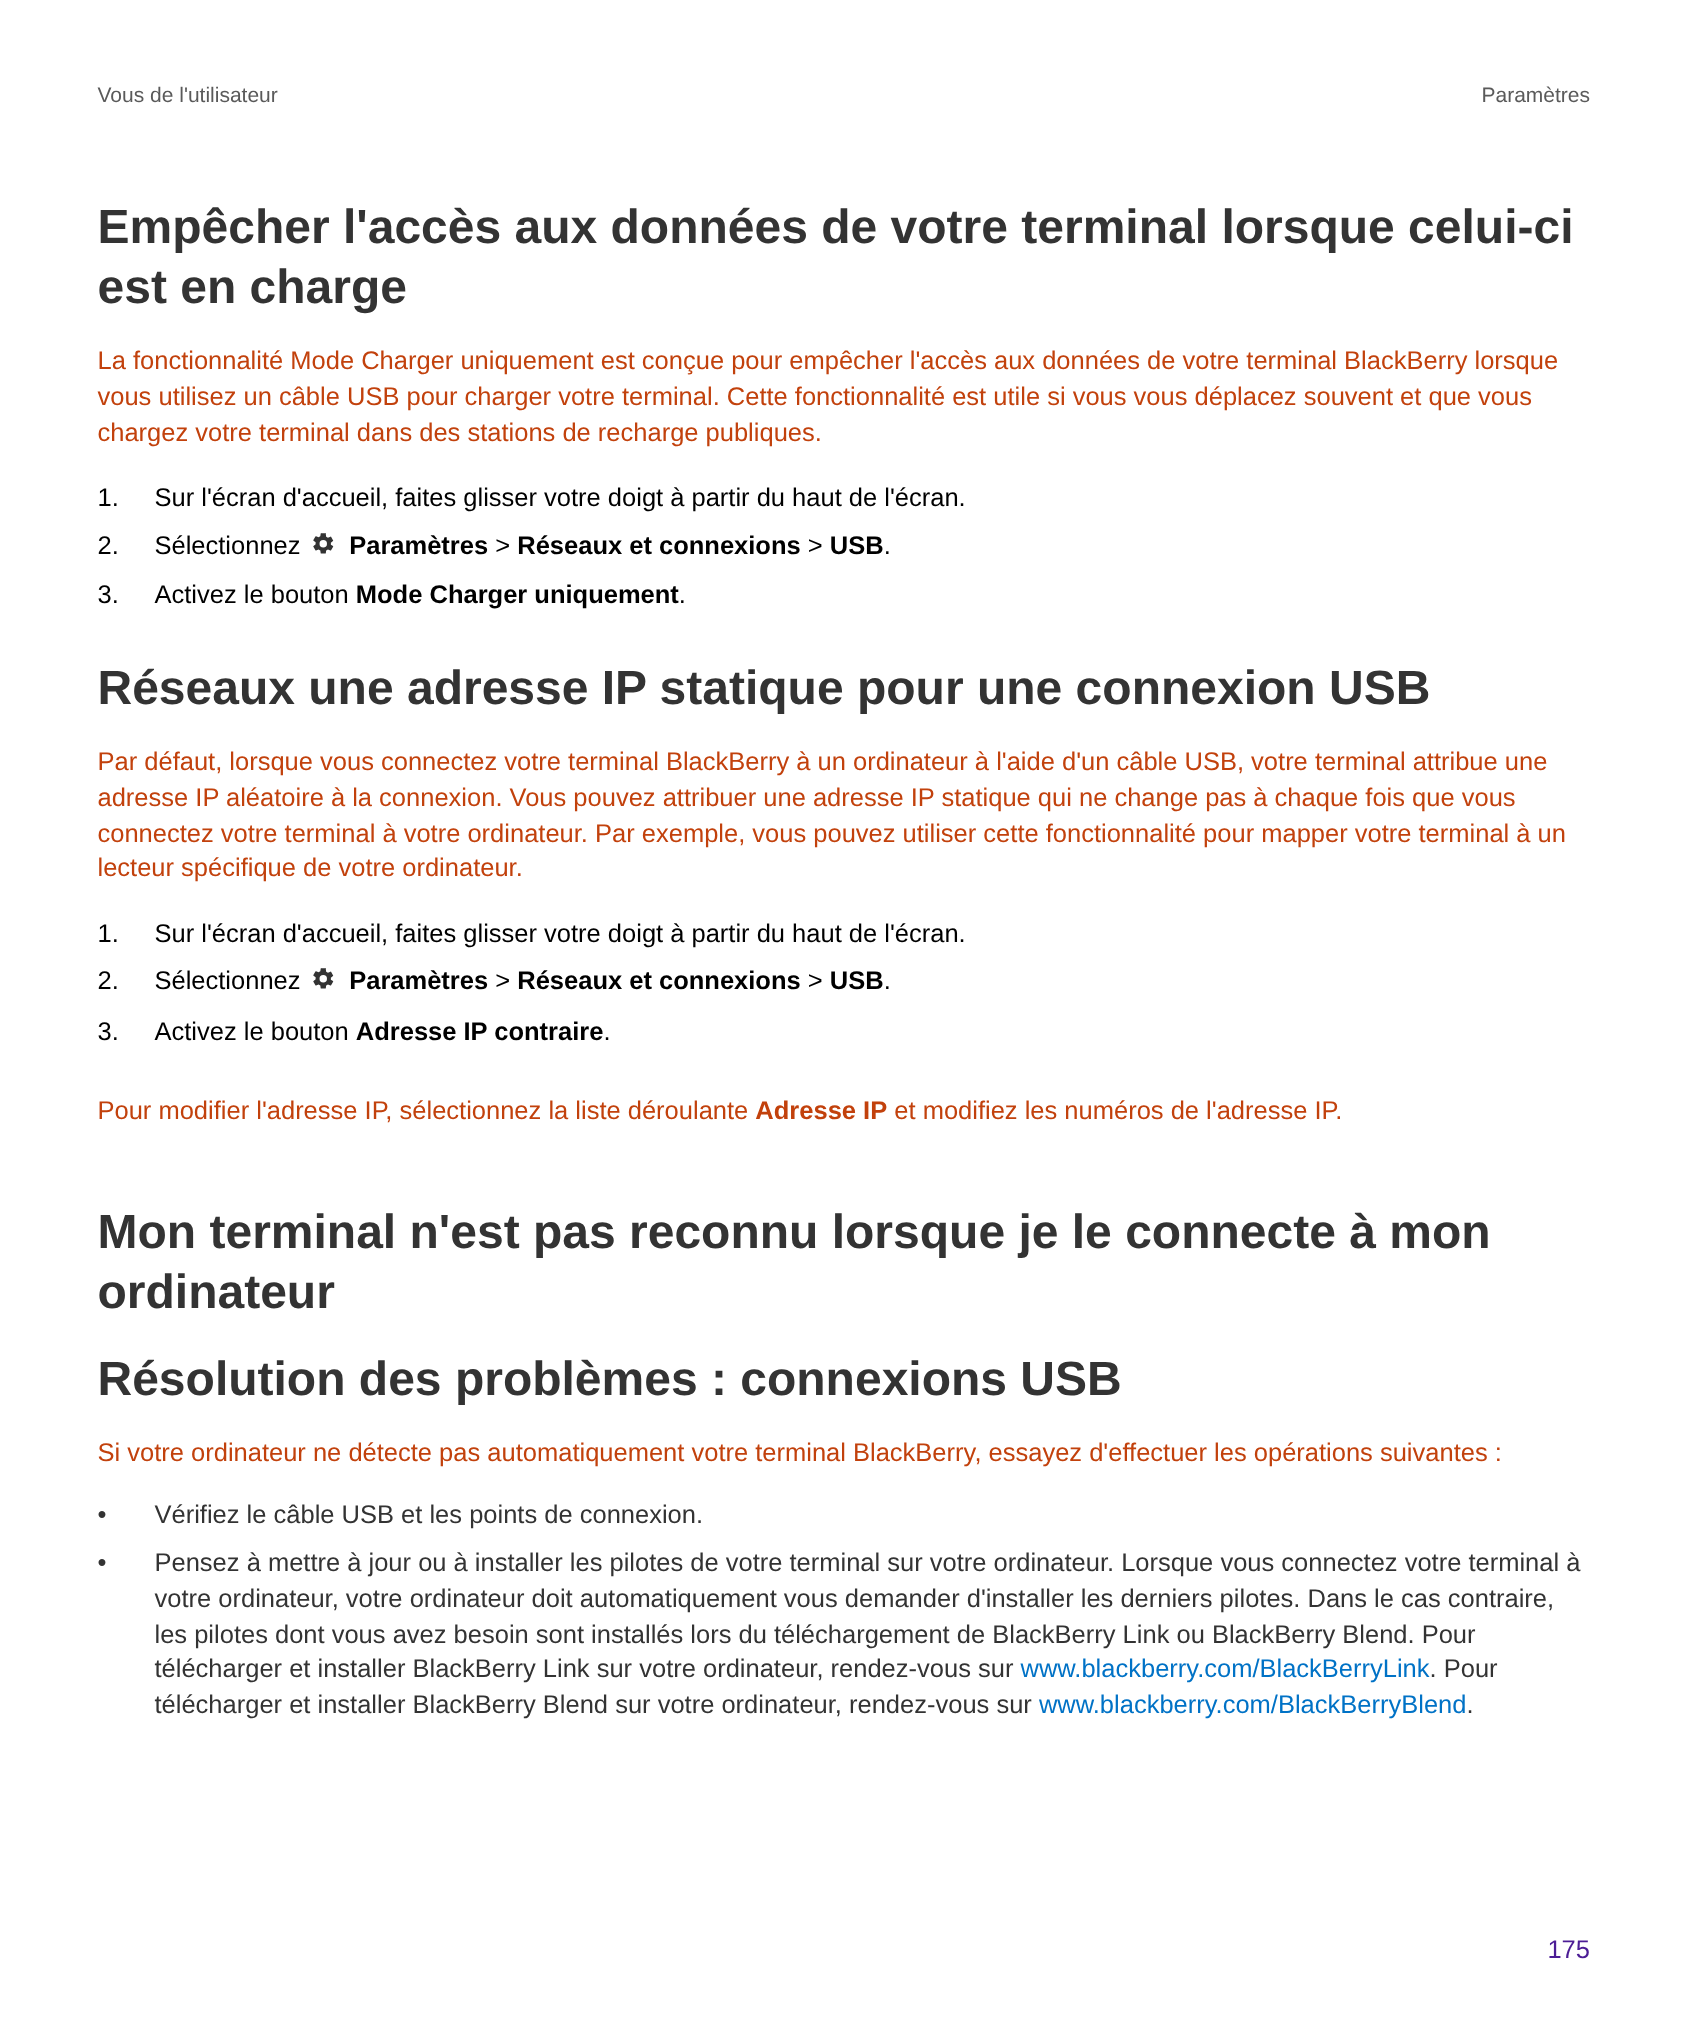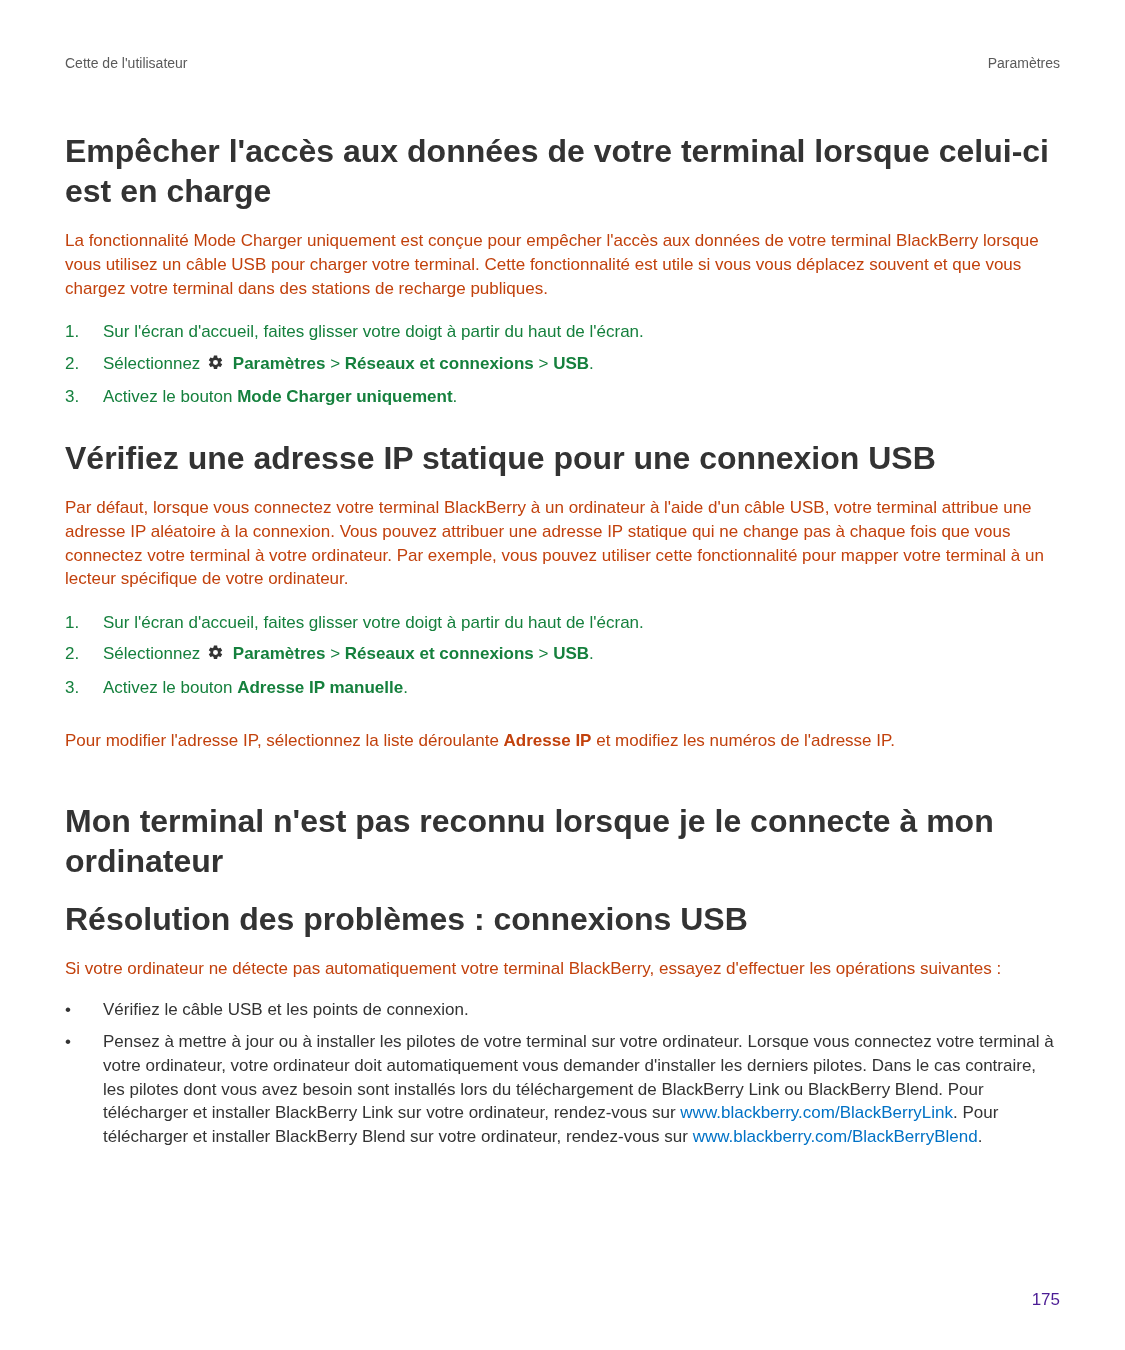--- a/index.html
+++ b/index.html
@@ -44,21 +44,21 @@
     margin: 0 0 28px 0;
     counter-reset: step;
   }
   ol.steps > li {
     counter-increment: step;
     font-size: 17px;
     line-height: 1.6;
     padding-left: 38px;
     position: relative;
     margin-bottom: 4px;
-    color: #15803d;
+    color: #000000;
   }
   ol.steps > li::before {
     content: counter(step) ".";
     position: absolute;
     left: 0;
     top: 0;
   }
   ul.bullets {
     list-style: none;
     padding: 0;
@@ -104,21 +104,21 @@
     font-size: 17px;
     color: #4c1d95;
   }
 </style>
 </head>
 <body>
 
 <div class="page">
 
   <div class="header-row">
-    <span>Cette de l'utilisateur</span>
+    <span>Vous de l'utilisateur</span>
     <span>Paramètres</span>
   </div>
 
   <h2 class="section-title">Empêcher l'accès aux données de votre terminal lorsque celui-ci est en charge</h2>
   <p class="body">La fonctionnalité Mode Charger uniquement est conçue pour empêcher l'accès aux données de votre terminal BlackBerry lorsque vous utilisez un câble USB pour charger votre terminal. Cette fonctionnalité est utile si vous vous déplacez souvent et que vous chargez votre terminal dans des stations de recharge publiques.</p>
   <ol class="steps">
     <li><span>Sur l'écran d'accueil, faites glisser votre doigt à partir du haut de l'écran.</span></li>
     <li>
       <span>Sélectionnez </span>
       <span class="gear-icon">
@@ -130,39 +130,39 @@
       <span> &gt; </span>
       <span class="bold">Réseaux et connexions</span>
       <span> &gt; </span>
       <span class="bold">USB</span><span>.</span>
     </li>
     <li>
       <span>Activez le bouton </span><span class="bold">Mode Charger uniquement</span><span>.</span>
     </li>
   </ol>
 
-  <h2 class="section-title">Vérifiez une adresse IP statique pour une connexion USB</h2>
+  <h2 class="section-title">Réseaux une adresse IP statique pour une connexion USB</h2>
   <p class="body">Par défaut, lorsque vous connectez votre terminal BlackBerry à un ordinateur à l'aide d'un câble USB, votre terminal attribue une adresse IP aléatoire à la connexion. Vous pouvez attribuer une adresse IP statique qui ne change pas à chaque fois que vous connectez votre terminal à votre ordinateur. Par exemple, vous pouvez utiliser cette fonctionnalité pour mapper votre terminal à un lecteur spécifique de votre ordinateur.</p>
   <ol class="steps">
     <li><span>Sur l'écran d'accueil, faites glisser votre doigt à partir du haut de l'écran.</span></li>
     <li>
       <span>Sélectionnez </span>
       <span class="gear-icon">
         <svg viewBox="0 0 24 24" fill="#333">
             <path d="M19.14,12.94a7.14,7.14,0,0,0,.06-.94,7.14,7.14,0,0,0-.06-.94l2.03-1.58a.5.5,0,0,0,.12-.64l-1.92-3.32a.5.5,0,0,0-.6-.22l-2.39.96a7.03,7.03,0,0,0-1.62-.94l-.36-2.54A.5.5,0,0,0,13.9,2h-3.8a.5.5,0,0,0-.5.42l-.36,2.54a7.03,7.03,0,0,0-1.62.94l-2.39-.96a.5.5,0,0,0-.6.22L2.71,8.48a.5.5,0,0,0,.12.64l2.03,1.58a7.14,7.14,0,0,0-.06.94,7.14,7.14,0,0,0,.06.94L2.83,14.16a.5.5,0,0,0-.12.64l1.92,3.32a.5.5,0,0,0,.6.22l2.39-.96a7.03,7.03,0,0,0,1.62.94l.36,2.54a.5.5,0,0,0,.5.42h3.8a.5.5,0,0,0,.5-.42l.36-2.54a7.03,7.03,0,0,0,1.62-.94l2.39.96a.5.5,0,0,0,.6-.22l1.92-3.32a.5.5,0,0,0-.12-.64ZM12,15.5A3.5,3.5,0,1,1,15.5,12,3.5,3.5,0,0,1,12,15.5Z"></path>
           </svg>
       </span>
       <span class="bold">Paramètres</span>
       <span> &gt; </span>
       <span class="bold">Réseaux et connexions</span>
       <span> &gt; </span>
       <span class="bold">USB</span><span>.</span>
     </li>
     <li>
-      <span>Activez le bouton </span><span class="bold">Adresse IP manuelle</span><span>.</span>
+      <span>Activez le bouton </span><span class="bold">Adresse IP contraire</span><span>.</span>
     </li>
   </ol>
   <p class="body">
     <span>Pour modifier l'adresse IP, sélectionnez la liste déroulante </span><span class="bold">Adresse IP</span><span> et modifiez les numéros de l'adresse IP.</span>
   </p>
 
   <div class="section-gap"></div>
 
   <h2 class="section-title" style="margin-top:10px;">Mon terminal n'est pas reconnu lorsque je le connecte à mon ordinateur</h2>
 

